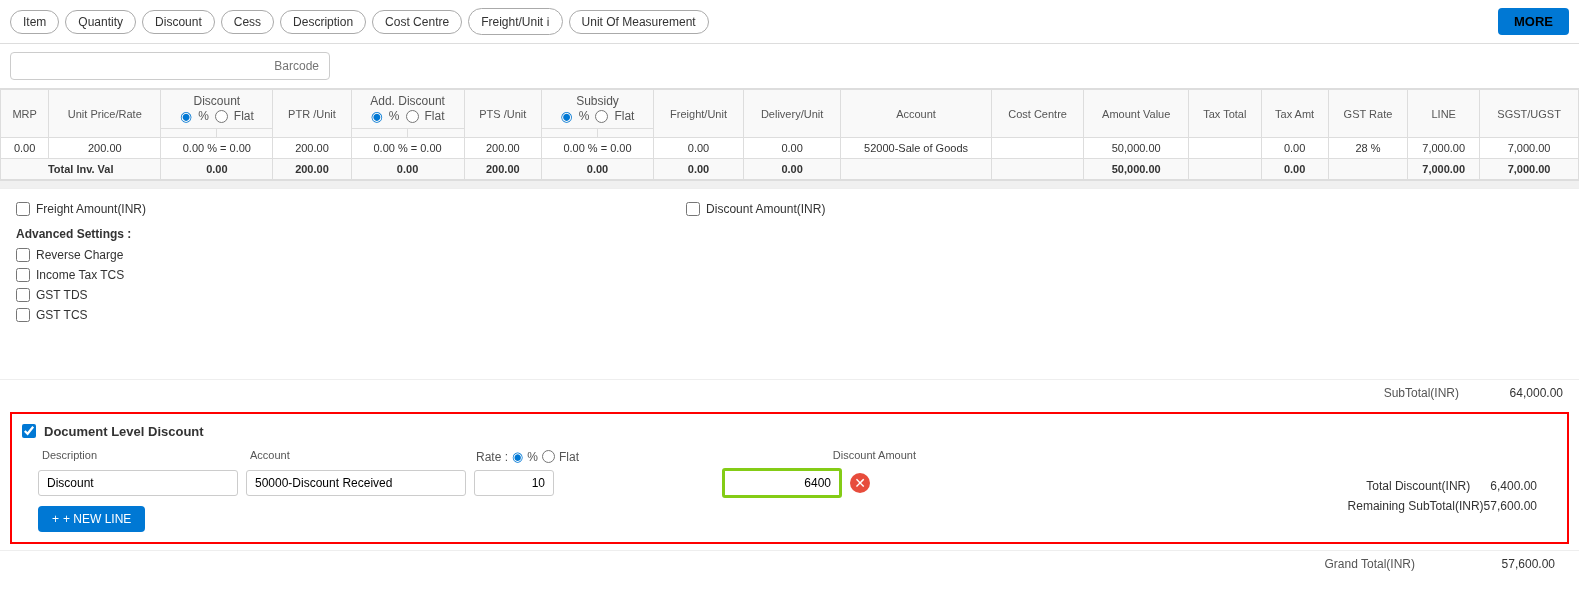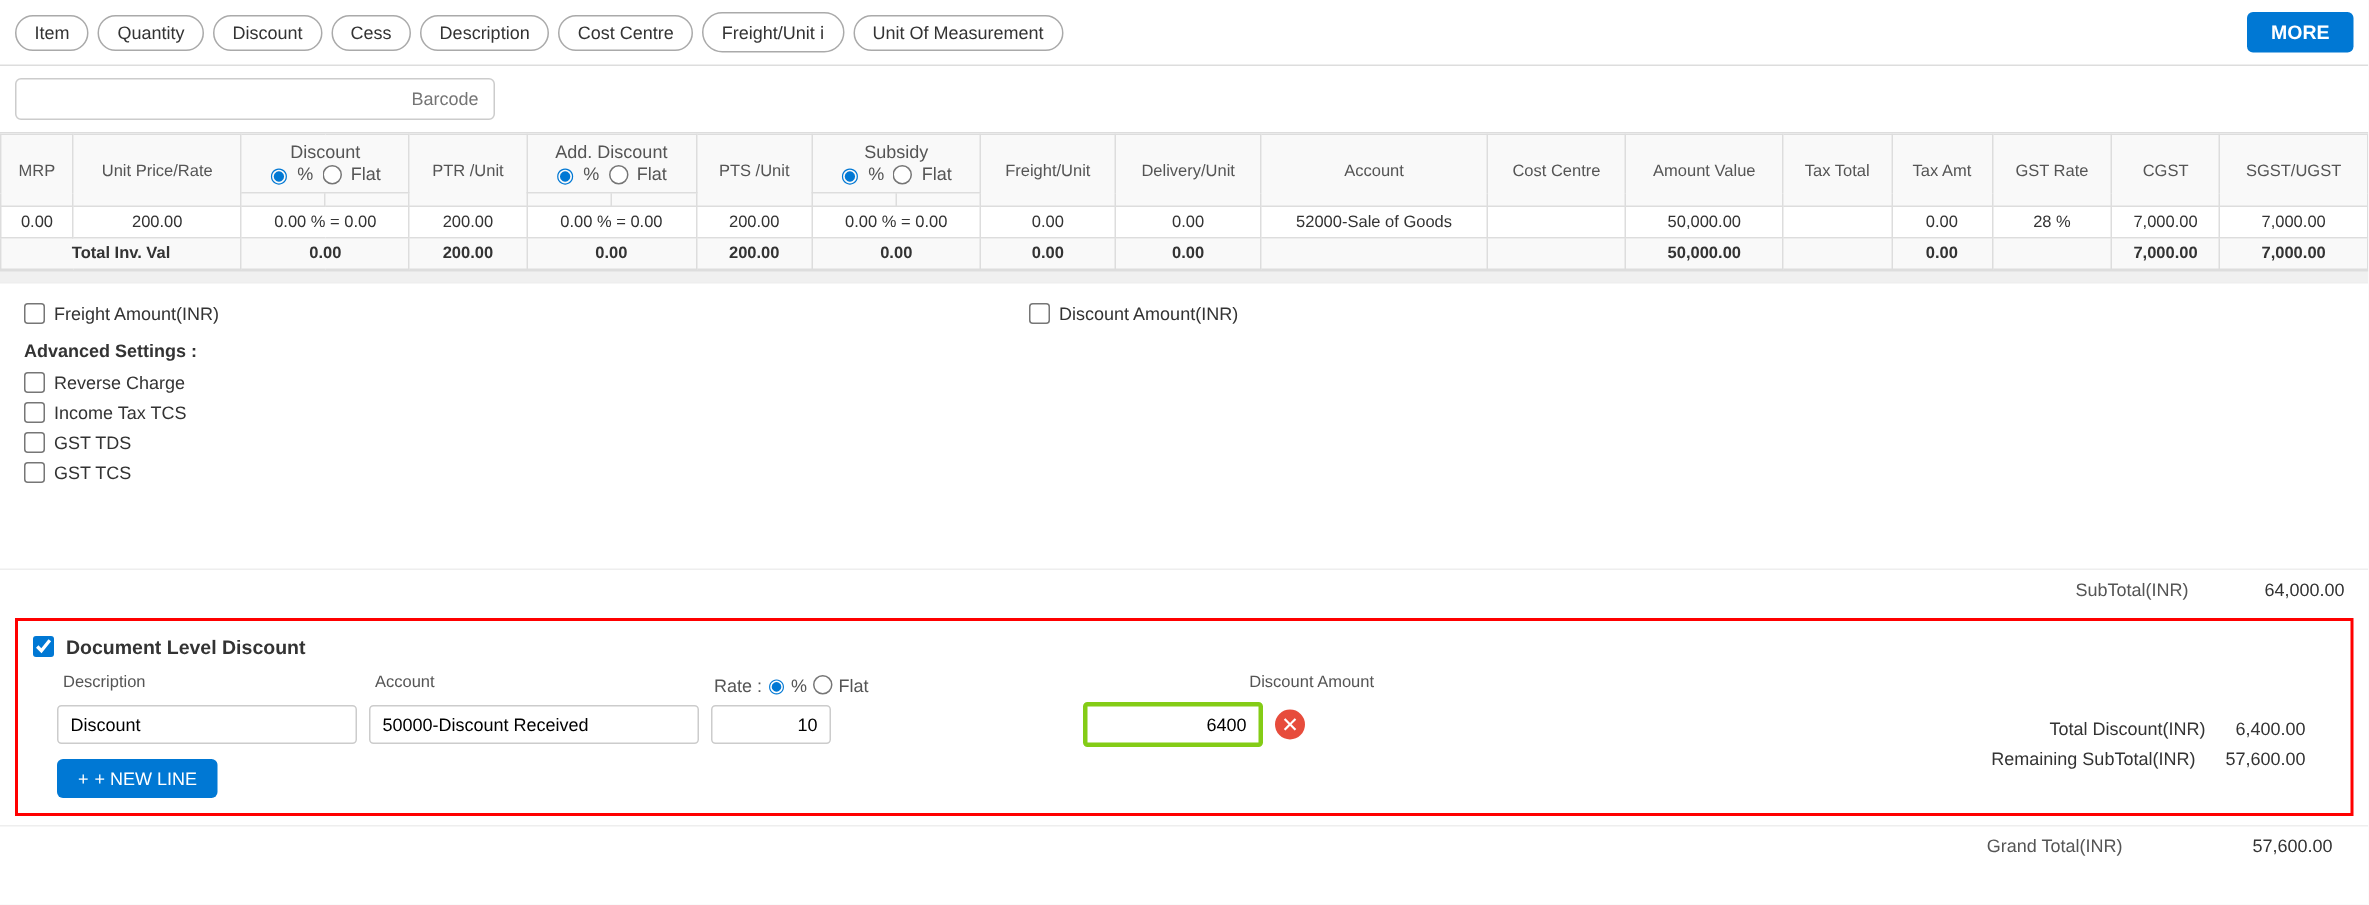--- a/index.html
+++ b/index.html
@@ -2,21 +2,21 @@
 <html><head>
   <meta charset="utf-8">
   <style>
     * { box-sizing: border-box; margin: 0; padding: 0; font-family: Arial, sans-serif; font-size: 12px; }
     body { background: #f5f5f5; color: #333; }
     .page { background: #fff; width: 1579px; min-height: 603px; overflow: hidden; }
 
     
     .toolbar { display: flex; align-items: center; padding: 8px 10px; background: #fff; border-bottom: 1px solid #ddd; gap: 6px; }
     .tag-btn { border: 1px solid #aaa; border-radius: 20px; padding: 4px 12px; background: #fff; cursor: pointer; font-size: 12px; color: #333; }
-    .more-btn { margin-left: auto; background: #0078d4; color: #ffffff; border: none; border-radius: 4px; padding: 6px 16px; font-size: 13px; cursor: pointer; font-weight: bold; }
+    .more-btn { margin-left: auto; background: #0078d4; color: #000000; border: none; border-radius: 4px; padding: 6px 16px; font-size: 13px; cursor: pointer; font-weight: bold; }
 
     
     .barcode-row { padding: 8px 10px; background: #fff; }
     .barcode-input { border: 1px solid #ccc; border-radius: 4px; padding: 6px 10px; width: 320px; color: #999; font-size: 12px; text-align: right; }
 
     
     .table-section { overflow-x: auto; border-top: 1px solid #ddd; }
     table { width: 100%; border-collapse: collapse; white-space: nowrap; }
     th { background: #f9f9f9; border: 1px solid #ddd; padding: 4px 6px; text-align: center; font-weight: normal; font-size: 11px; color: #555; vertical-align: middle; }
     td { border: 1px solid #ddd; padding: 4px 6px; text-align: center; font-size: 11px; vertical-align: middle; }
@@ -125,21 +125,21 @@
             </div>
           </th>
           <th rowspan="2">Freight/Unit</th>
           <th rowspan="2">Delivery/Unit</th>
           <th rowspan="2">Account</th>
           <th rowspan="2">Cost Centre</th>
           <th rowspan="2">Amount Value</th>
           <th rowspan="2">Tax Total</th>
           <th rowspan="2">Tax Amt</th>
           <th rowspan="2">GST Rate</th>
-          <th rowspan="2">CGST</th>
+          <th rowspan="2">LINE</th>
           <th rowspan="2">SGST/UGST</th>
         </tr>
         <tr>
           <th></th>
           <th></th>
           <th></th>
           <th></th>
           <th></th>
           <th></th>
         </tr>
@@ -263,21 +263,21 @@
           <span>+</span>
           <span>+ NEW LINE</span>
         </button>
       </div>
 
       <div style="min-width:300px; text-align:right; padding-right:20px; padding-top:30px;">
         <div style="display:flex; justify-content:flex-end; gap:20px; margin-bottom:6px;">
           <span>Total Discount(INR)</span>
           <span>6,400.00</span>
         </div>
-        <div style="display:flex; justify-content:flex-end; gap:20px;">
+        <div style="display:flex; justify-content:flex-end; ">
           <span>Remaining SubTotal(INR)</span>
           <span>57,600.00</span>
         </div>
       </div>
     </div>
   </div>
 
   <div class="grand-total-row">
     <span class="gt-label">Grand Total(INR)</span>
     <span class="gt-value">57,600.00</span>

